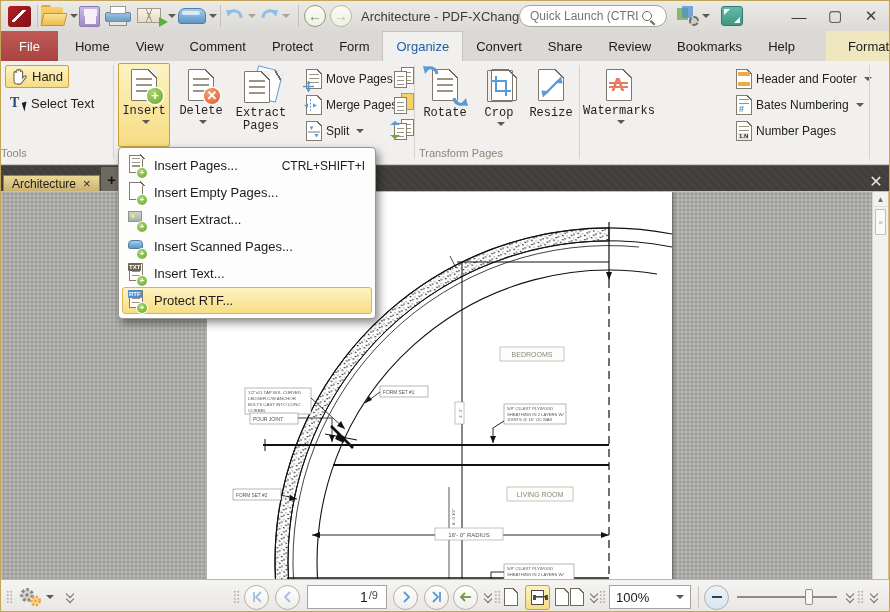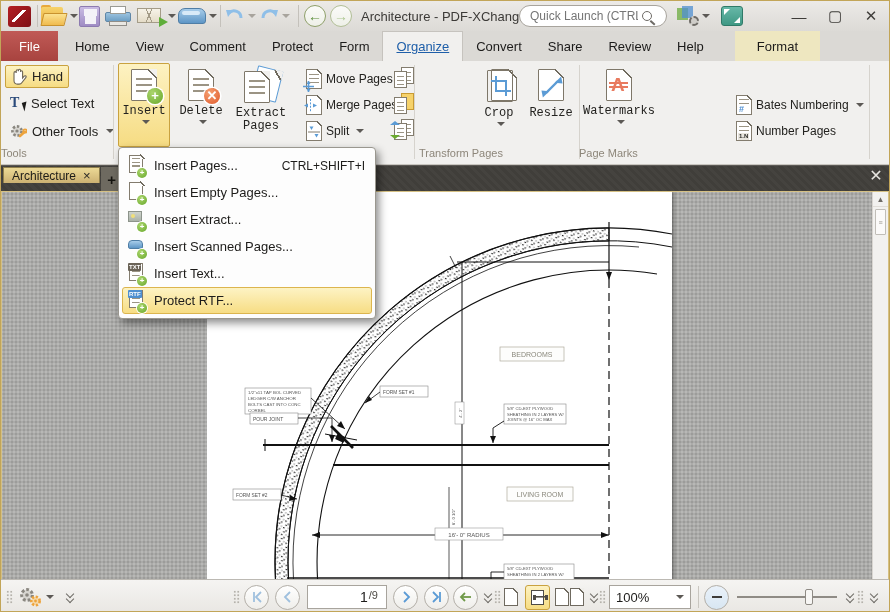--- a/index.html
+++ b/index.html
@@ -49,21 +49,21 @@
   .icon-fullscr{width:22px;height:20px;border-radius:3px;background:linear-gradient(#67b8a8,#3f9884);border:1px solid #2f7a68;position:relative;}
   .icon-fullscr:before,.icon-fullscr:after{content:"";position:absolute;width:0;height:0;}
   .icon-fullscr:before{left:2px;top:2px;border-top:6px solid #fff;border-right:6px solid transparent;}
   .icon-fullscr:after{right:2px;bottom:2px;border-bottom:6px solid #fff;border-left:6px solid transparent;}
   .winbtn{width:28px;height:22px;display:flex;align-items:center;justify-content:center;font-size:15px;color:#3e3c39;}
 
   
   #tabrow{position:absolute;left:0;top:30px;width:100%;height:30px;background:#dbd9d5;display:flex;align-items:stretch;}
   .rtab{padding:0 13px;display:flex;align-items:center;font-size:13px;color:#1c1b1a;white-space:nowrap;}
   .rtab.file{background:linear-gradient(#c05a56,#a8433f);color:#fff;margin-right:4px;padding:0 18px;}
-  .rtab.active{background:#f1f0ee;color:#1f5fa9;border:1px solid #c6c3be;border-bottom:none;text-decoration:underline;}
+  .rtab.active{background:#f1f0ee;color:#1f5fa9;border:1px solid #c6c3be;border-bottom:none;}
   .rtab.format{background:#eee7c0;margin-left:18px;padding:0 22px;}
 
   
   #ribbon{position:absolute;left:0;top:60px;width:100%;height:104px;background:#f1f0ee;border-bottom:1px solid #c9c6c0;}
   .gsep{position:absolute;top:4px;height:94px;width:1px;background:#d6d3cd;}
   .grouplabel{position:absolute;top:86px;font-size:11px;color:#8d867a;text-align:left;}
   .toolbtn{position:absolute;display:flex;align-items:center;gap:5px;font-size:13px;color:#23221f;padding:2px 5px;border-radius:2px;}
   .toolbtn.sel{background:linear-gradient(#fdf2c2,#f6dc83);border:1px solid #c9a23f;}
   .bigbtn{position:absolute;top:2px;width:52px;height:84px;display:flex;flex-direction:column;align-items:center;border:1px solid transparent;border-radius:2px;padding-top:5px;}
   .bigbtn.sel{background:linear-gradient(#fdf2c2,#f6dc83);border-color:#c9a23f;}
@@ -74,21 +74,21 @@
   .dicon .lines{position:absolute;left:4px;right:4px;top:8px;height:16px;background:repeating-linear-gradient(#9b9484 0 2px,transparent 2px 6px);}
   .badge{position:absolute;width:16px;height:16px;border-radius:50%;color:#fff;font:bold 13px/15px "Liberation Sans",sans-serif;text-align:center;box-shadow:0 0 0 1.6px #fff;}
   .badge.green{background:radial-gradient(circle at 35% 30%,#abd56c,#67a82c);}
   .badge.red{background:radial-gradient(circle at 35% 30%,#f5a071,#e0592b);}
   .smallbtn{position:absolute;display:flex;align-items:center;gap:4px;font-size:12px;color:#23221f;white-space:nowrap;padding-left:9px;}
   .mini{position:relative;width:16px;height:20px;background:#fff;border:1px solid #837c6e;}
   .mini .fold{position:absolute;right:-1px;top:-1px;width:5px;height:5px;background:linear-gradient(225deg,#f1f0ee 45%,#6f6a5e 45%,#6f6a5e 62%,#fff 62%);}
   .mini .lines{position:absolute;left:2px;right:2px;top:4px;height:9px;background:repeating-linear-gradient(#9b9484 0 1.5px,transparent 1.5px 4px);}
 
   
-  #doctabs{position:absolute;left:0;top:164px;width:100%;height:26px;background:repeating-linear-gradient(45deg,#45433f 0 3px,#403e3a 3px 6px);border-top:1px solid #5c5955;display:flex;align-items:flex-start;}
+  #doctabs{position:absolute;left:0;top:164px;width:100%;height:26px;background:repeating-linear-gradient(45deg,#45433f 0 3px,#403e3a 3px 6px);border-top:1px solid #5c5955;display:flex;align-items:flex-end;}
   #doctab-active{margin-left:2px;margin-top:1px;padding:0 8px;background:linear-gradient(#ecd995,#ccb172);border:1px solid #8f7f4c;border-bottom:none;display:flex;align-items:center;gap:7px;font-size:12px;color:#1d1c18;}
   #doctab-close{font-size:13px;color:#2b2a26;}
   #doctab-add{width:22px;height:24px;margin-left:1px;margin-top:1px;background:#6e6a60;display:flex;align-items:center;justify-content:center;color:#15140f;font-size:15px;font-weight:bold;}
   #docbar-close{margin-left:auto;width:26px;display:flex;align-items:center;justify-content:center;color:#e6e4df;font-size:16px;}
 
   
   #docarea{position:absolute;left:0;top:190px;width:100%;height:388px;border:1px solid #d5c083;border-bottom:none;
     background-color:#ababa9;
     background-image:radial-gradient(#9c9c9a 1px,transparent 1px),radial-gradient(#b8b8b6 1px,transparent 1px);
     background-size:4px 4px,4px 4px;background-position:0 0,2px 2px;overflow:hidden;}
@@ -241,49 +241,40 @@
     <div class="rtab file">File</div>
     <div class="rtab">Home</div>
     <div class="rtab">View</div>
     <div class="rtab">Comment</div>
     <div class="rtab">Protect</div>
     <div class="rtab">Form</div>
     <div class="rtab active">Organize</div>
     <div class="rtab">Convert</div>
     <div class="rtab">Share</div>
     <div class="rtab">Review</div>
+    <div class="rtab">Bookmarks</div>
     <div class="rtab">Help</div>
     <div class="rtab format">Format</div>
 
   </div>
 
   <div id="ribbon">
 
     <div class="toolbtn sel" style="left:4px;top:4px;">
       <svg width="16" height="17" viewBox="0 0 16 17">
         <path d="M3,9 V5 q0-1.4 1.1-1.4 T5.2,5 V3.2 q0-1.4 1.1-1.4 T7.4,3.2 V2.6 q0-1.3 1.1-1.3 T9.6,2.6 V4 q0-1.2 1-1.2 T11.6,4 V10 l1.6-1.8 q.9-.9 1.6-.2 t0,1.7 L11,14.5 q-1,1.6-2.8,1.6 H6.4 Q3,16.1 3,12.4 Z" fill="#fff" stroke="#6e6656" stroke-width="1.1"></path>
         </svg>
       <span>Hand</span>
     </div>
     <div class="toolbtn" style="left:4px;top:32px;">
       <span style="position:relative;width:16px;height:16px;">
         <span style="font:bold 14px/16px 'Liberation Serif',serif;color:#2a4a7a;">T</span>
         <span style="position:absolute;right:-2px;bottom:0;width:0;height:0;border-left:5px solid #1d1c1a;border-bottom:9px solid transparent;transform:rotate(-18deg);"></span>
       </span>
       <span>Select Text</span>
-    </div>
-    <div class="toolbtn" style="left:4px;top:60px;">
-      <svg width="17" height="16" viewBox="0 0 17 16">
-        <circle cx="7" cy="8" r="4.6" fill="#d8d6d1" stroke="#8a8780" stroke-width="2.6" stroke-dasharray="2.4 1.8"></circle>
-        <circle cx="7" cy="8" r="1.6" fill="#8a8780"></circle>
-        <path d="M10,13 L15,8.6" stroke="#eda33c" stroke-width="2.6" stroke-linecap="round"></path>
-        <circle cx="15" cy="8" r="1.8" fill="none" stroke="#eda33c" stroke-width="1.6"></circle>
-        </svg>
-      <span>Other Tools</span>
-      <div class="dd-arrow"></div>
     </div>
     <div class="grouplabel" style="left:0;width:110px;">Tools</div>
     <div class="gsep" style="left:112px;"></div>
 
     <div class="bigbtn sel" style="left:117px;">
       <div class="dicon">
           <div class="fold"></div>
           <div class="lines"></div>
           <div class="badge green" style="right:-7px;bottom:-4px;">+</div>
         </div>
@@ -374,20 +365,37 @@
             <span class="lines"></span>
           </span>
         <svg style="position:absolute;left:-4px;top:2px;" width="10" height="18" viewBox="0 0 10 18">
             <polygon points="5,0 0,4 10,4" fill="#5b9bd5"></polygon>
             <polygon points="5,18 0,14 10,14" fill="#6aaa2e"></polygon>
           </svg>
         </span>
     </div>
     <div class="gsep" style="left:413px;"></div>
 
+    <div class="bigbtn" style="left:418px;">
+      <div style="position:relative;width:30px;height:34px;">
+        <div class="dicon" style="position:absolute;left:2px;top:0;">
+            <div class="fold"></div>
+            <div class="lines"></div>
+          </div>
+        <svg style="position:absolute;left:-8px;top:-4px;" width="18" height="18" viewBox="0 0 18 18">
+            <path d="M15,9 A7,7 0 0 0 4,4" fill="none" stroke="#5b9bd5" stroke-width="3"></path>
+            <polygon points="1,1 9,2 3,9" fill="#5b9bd5"></polygon>
+          </svg>
+        <svg style="position:absolute;right:-9px;bottom:-4px;" width="18" height="18" viewBox="0 0 18 18">
+            <path d="M3,9 A7,7 0 0 0 14,14" fill="none" stroke="#5b9bd5" stroke-width="3"></path>
+            <polygon points="17,17 9,16 15,9" fill="#5b9bd5"></polygon>
+          </svg>
+      </div>
+      <div class="lbl">Rotate</div>
+    </div>
     <div class="bigbtn" style="left:524px;">
       <div style="position:relative;width:30px;height:34px;">
         <div class="dicon" style="position:absolute;left:2px;top:0;">
             <div class="fold"></div>
           </div>
         <svg style="position:absolute;left:4px;top:6px;" width="24" height="24" viewBox="0 0 24 24">
             <path d="M6,18 L18,6" stroke="#5b9bd5" stroke-width="2.4"></path>
             <polygon points="18,1 18,10 24,5" fill="#5b9bd5" transform="rotate(45 19 5)"></polygon>
             <polygon points="6,23 6,14 0,19" fill="#5b9bd5" transform="rotate(45 5 19)"></polygon>
           </svg>
@@ -413,38 +421,46 @@
     <div class="bigbtn" style="left:586px;width:64px;">
       <div class="dicon">
           <div class="fold"></div>
         <span style="position:absolute;left:4px;top:4px;font:bold 19px/22px 'Liberation Sans',sans-serif;color:#e87a5f;">A</span>
         <span style="position:absolute;left:2px;top:12px;width:19px;height:2px;background:#e87a5f;"></span>
         <span style="position:absolute;left:2px;top:16px;width:19px;height:2px;background:#e87a5f;"></span>
       </div>
       <div class="lbl">Watermarks</div>
       <div class="dd-arrow darr"></div>
     </div>
+    <div class="smallbtn" style="left:726px;top:8px;">
+      <span class="mini">
+          <span class="fold"></span>
+        <span style="position:absolute;left:1px;right:1px;top:2px;height:4px;background:#f0a848;"></span>
+        <span style="position:absolute;left:1px;right:1px;bottom:2px;height:4px;background:#f0a848;"></span>
+        </span>
+      <span>Header and Footer</span>
+      <div class="dd-arrow"></div>
+    </div>
     <div class="smallbtn" style="left:726px;top:34px;">
       <span class="mini">
           <span class="fold"></span>
         <span style="position:absolute;left:2px;right:2px;top:3px;height:6px;background:repeating-linear-gradient(#9b9484 0 1.4px,transparent 1.4px 3.6px);"></span>
         <span style="position:absolute;left:2px;bottom:0px;font:bold 9px/10px 'Liberation Sans',sans-serif;color:#4f8fd0;">#</span>
         </span>
       <span>Bates Numbering</span>
       <div class="dd-arrow"></div>
     </div>
     <div class="smallbtn" style="left:726px;top:60px;text-align:right;">
       <span class="mini">
           <span class="fold"></span>
           <span class="lines"></span>
         <span style="position:absolute;left:1px;bottom:0px;font:bold 6px/7px 'Liberation Sans',sans-serif;color:#2a2a26;background:#e8e5de;padding:0 1px;">1.N</span>
         </span>
       <span>Number Pages</span>
     </div>
-    <div class="grouplabel" style="left:578px;width:292px;">Page Marks</div>
     <div class="gsep" style="left:868px;"></div>
   </div>
 
   <div id="doctabs">
     <div id="doctab-active">
       <span>Architecture</span>
       <span id="doctab-close">×</span>
     </div>
     <div id="doctab-add">+</div>
     <div id="docbar-close">✕</div>

